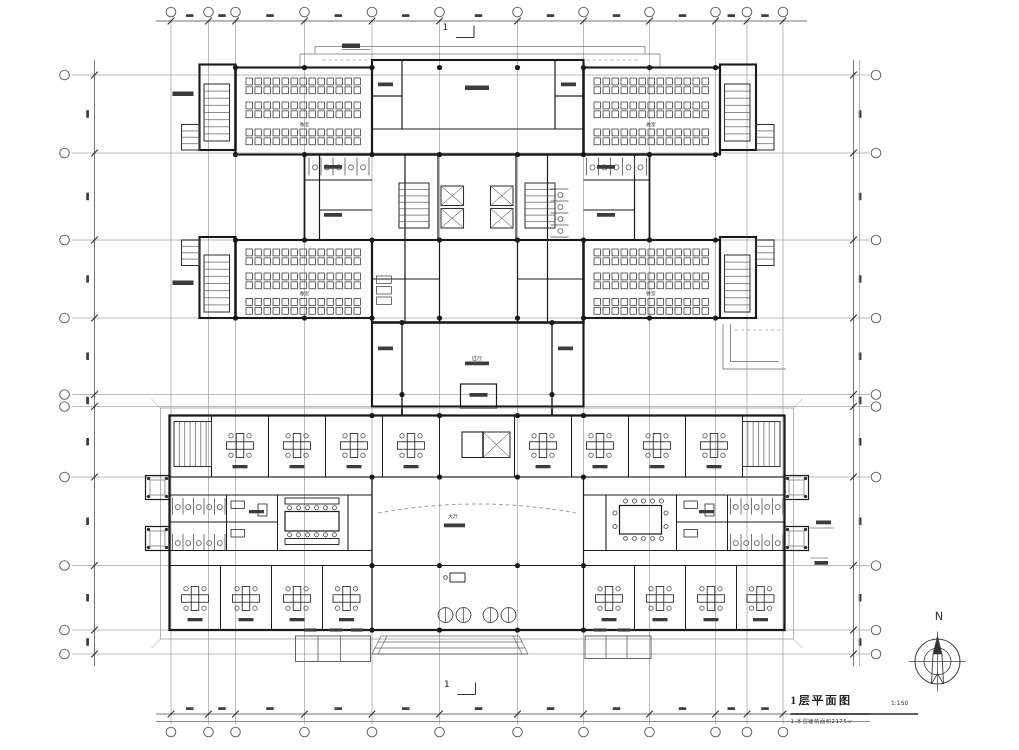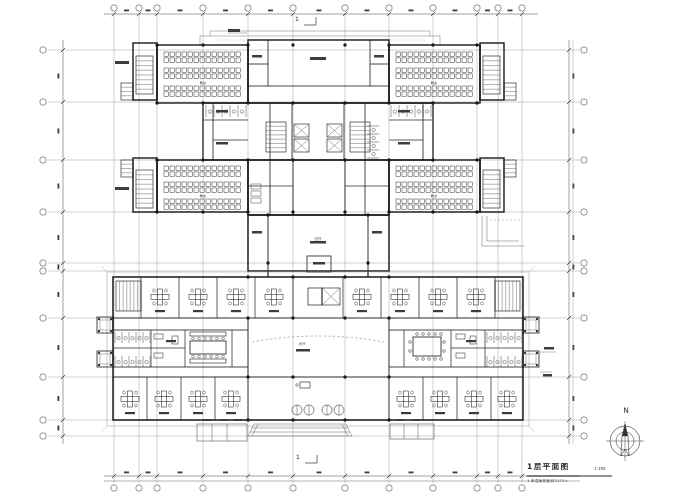--- a/index.html
+++ b/index.html
@@ -1035,21 +1035,21 @@
       <line x1="606" y1="441" x2="644" y2="441" stroke="#444" stroke-width="0.5"></line>
       <line x1="625" y1="421" x2="625" y2="461" stroke="#444" stroke-width="0.5"></line>
       <path d="M625,424 L622,436 L628,436 Z" fill="#333" stroke="#333" stroke-width="0.4"></path>
       <line x1="622" y1="436" x2="621" y2="456" stroke="#333" stroke-width="0.6"></line>
       <line x1="628" y1="436" x2="629" y2="456" stroke="#333" stroke-width="0.6"></line>
       <line x1="621" y1="456" x2="625" y2="449" stroke="#333" stroke-width="0.6"></line>
       <line x1="629" y1="456" x2="625" y2="449" stroke="#333" stroke-width="0.6"></line>
       <line x1="527" y1="476" x2="612" y2="476" stroke="#2a2a2a" stroke-width="1.1"></line>
     </svg>
 
-  <div class="abs title" style="left:527px;top:462px;">1层平面图</div>
+  <div class="abs title" style="left:527px;top:462px;font-family:Liberation Serif, serif;">1层平面图</div>
   <div class="abs scale" style="left:594px;top:466px;">1:150</div>
   <div class="abs note" style="left:527px;top:479px;">1.本层建筑面积2175㎡</div>
 
   <div class="abs nlabel" style="left:621px;top:406px;width:10px;text-align:center;">N</div>
 
   <div class="abs sec" style="left:295px;top:15px;">1</div>
   <div class="abs sec" style="left:296px;top:453px;">1</div>
 </div>
 
 </body></html>

